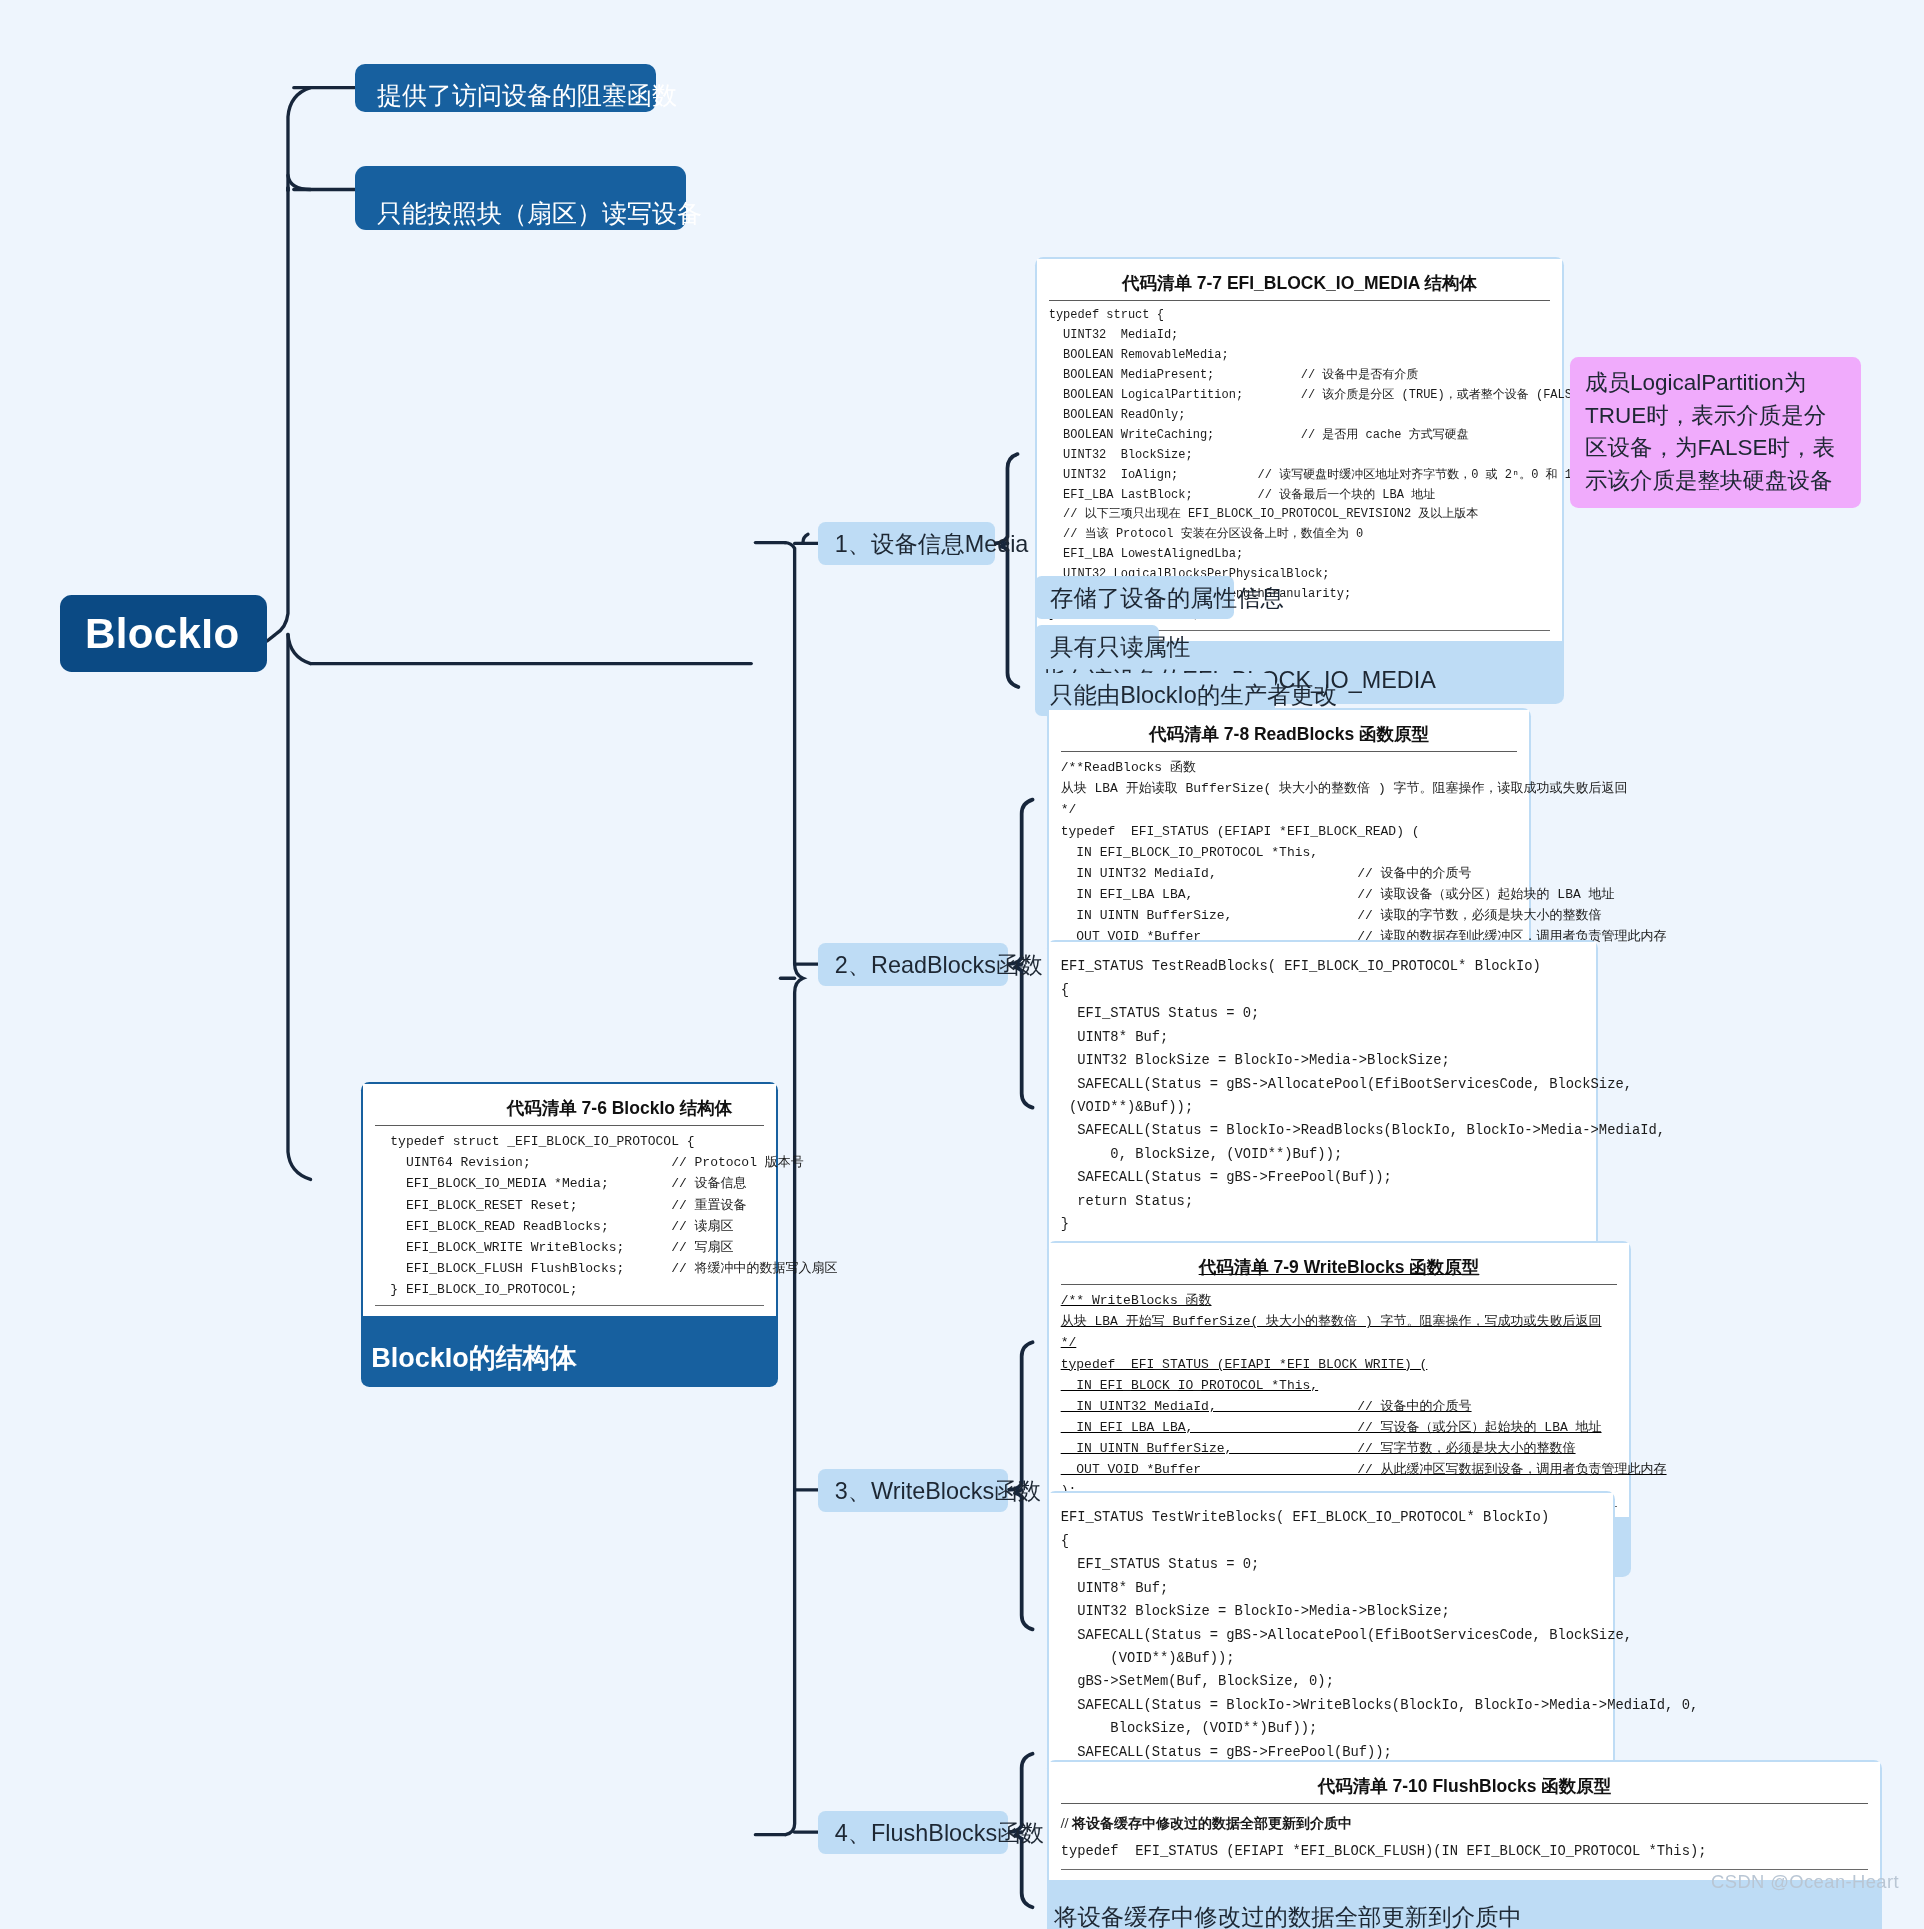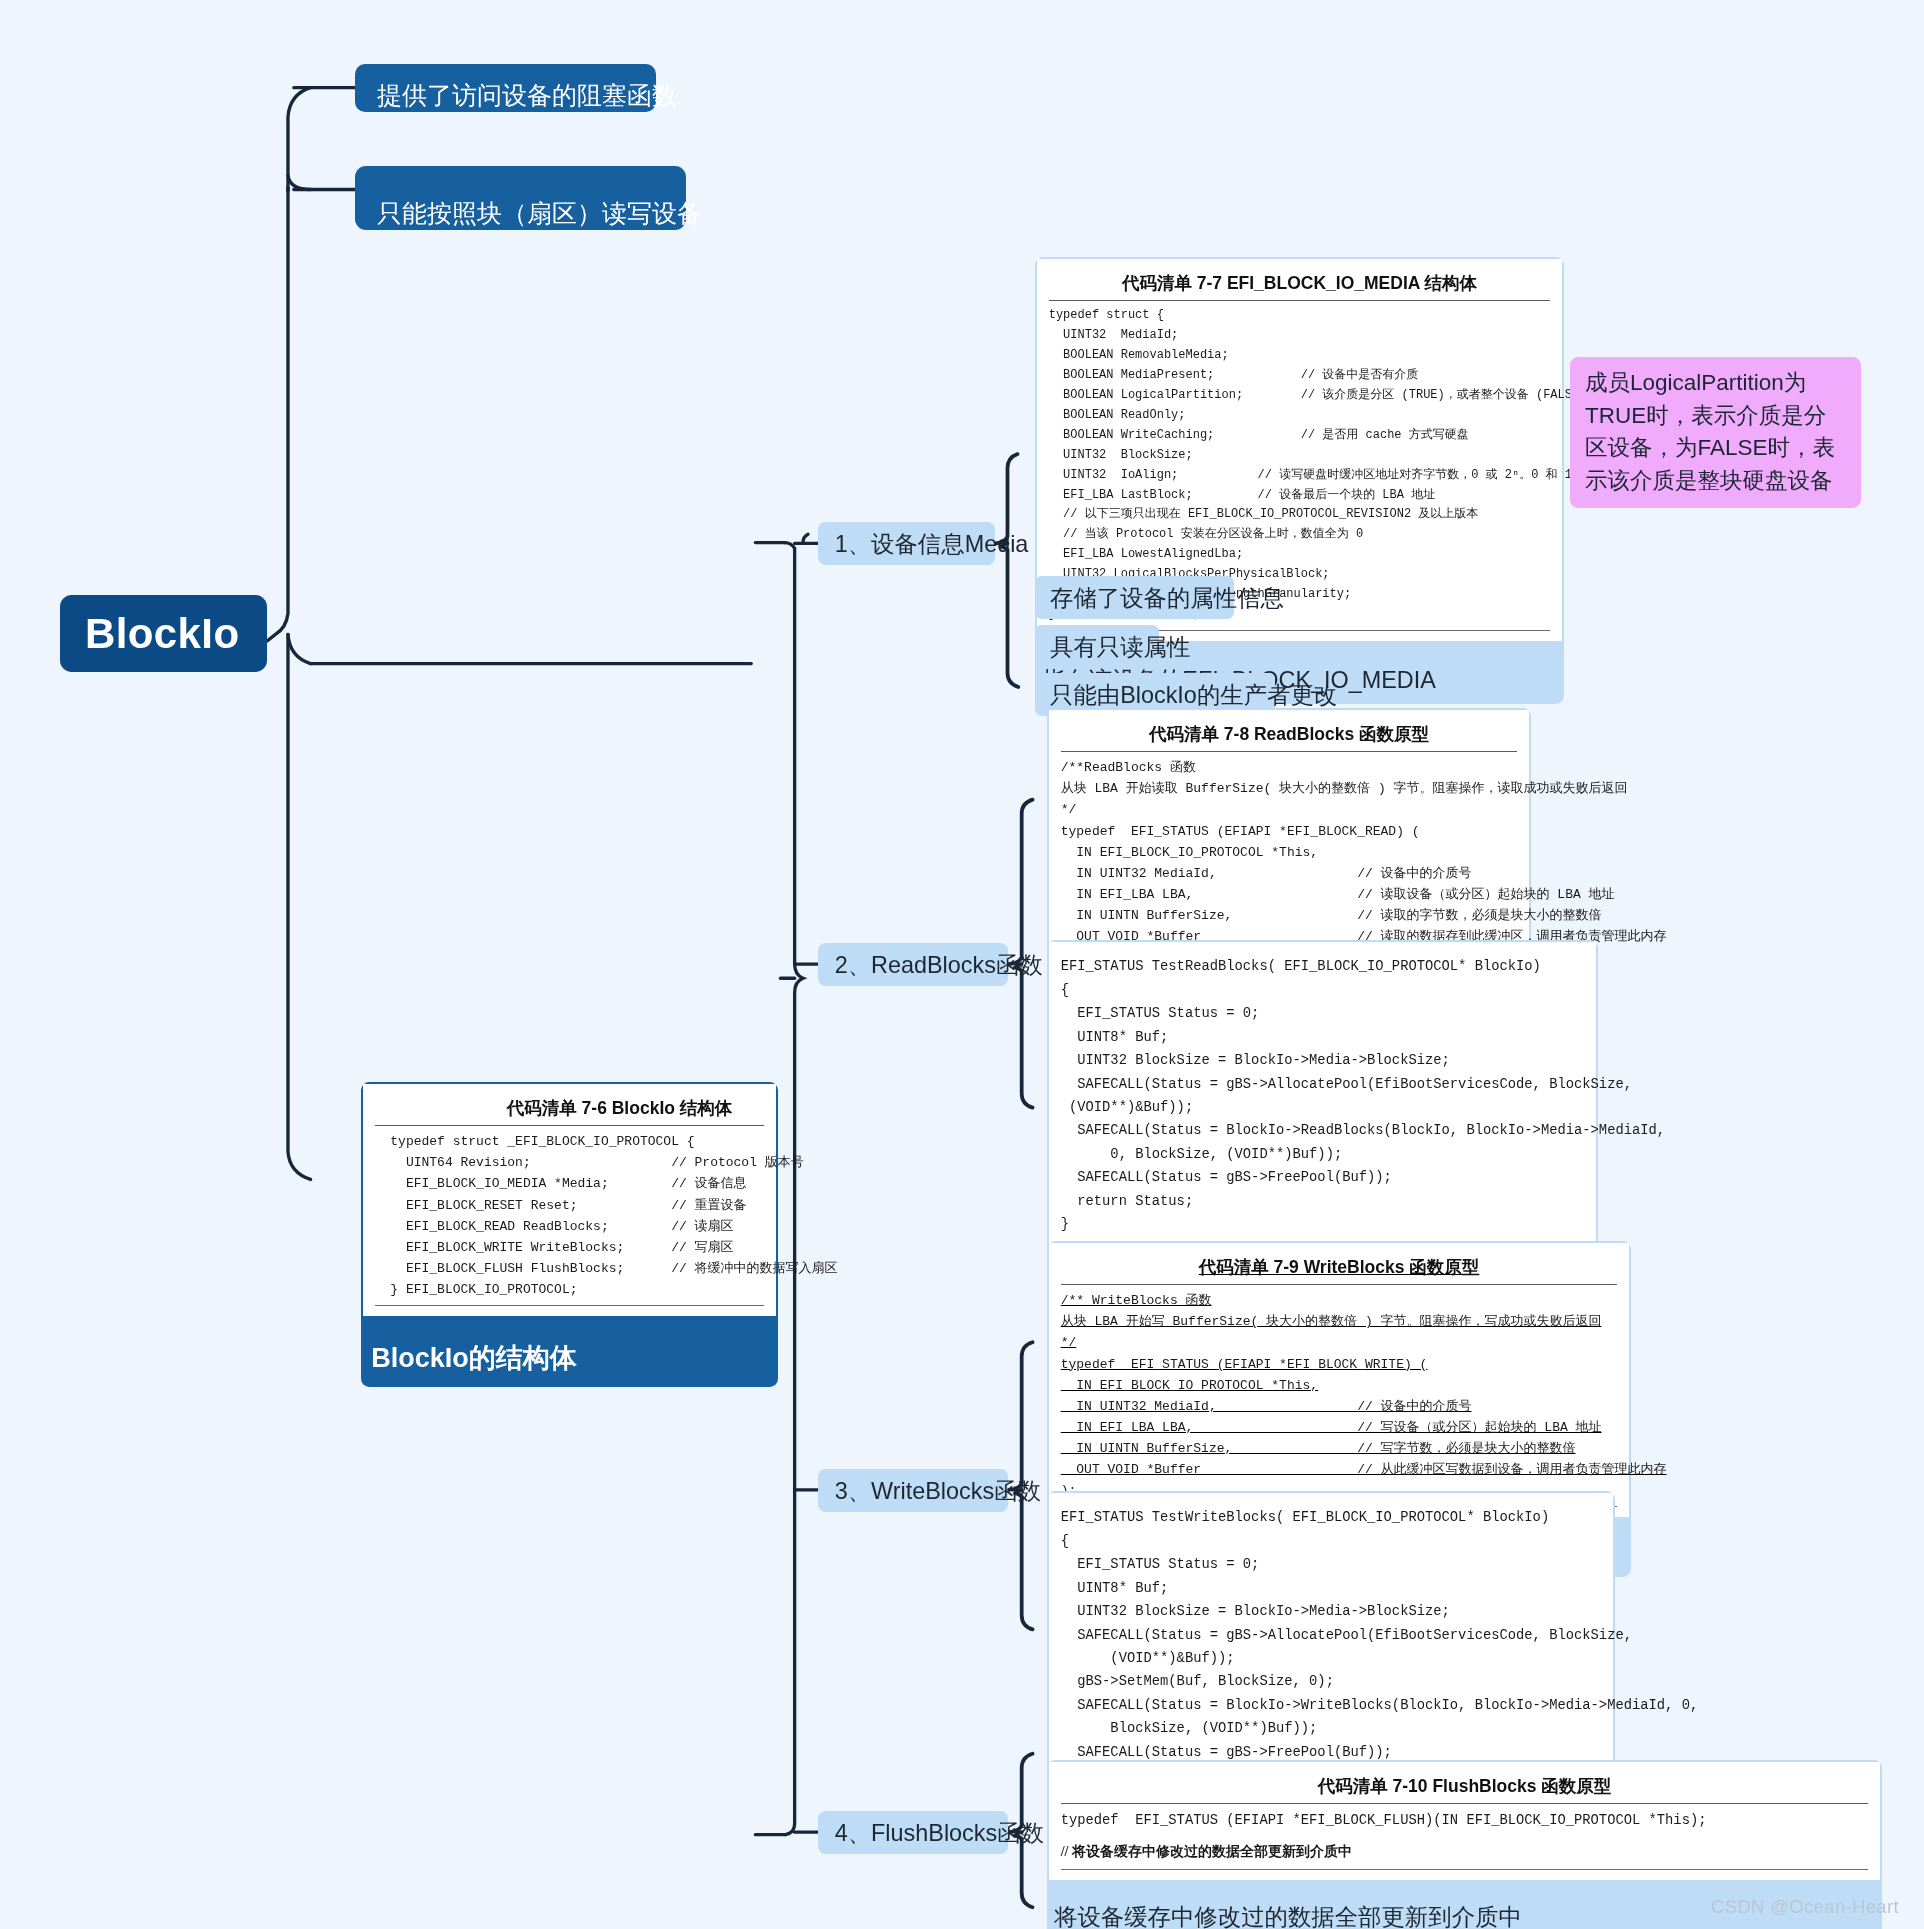--- a/index.html
+++ b/index.html
@@ -113,21 +113,21 @@
     font-family:"Liberation Serif","DejaVu Serif",serif;
     font-size:17.5px;
     font-weight:700;
     color:#111;
     padding:8.3px 0 5px 1.7px;
     white-space:pre;
   }
 
   .watermark {
     position:absolute;
-    right:25px; bottom:11px;
+    right:25px; bottom:36px;
     color:#b9c6d4;
     font-size:18.4px;
     letter-spacing:0.4px;
   }
 </style>
 </head>
 <body>
 
 <div id="canvas">
 
@@ -354,22 +354,22 @@
   return Status;
 }</div>
       <div class="rule-bottom"></div>
     </div>
     <div class="card-caption">WriteBlocks示例</div>
   </div>
 
   <div class="node card" style="left:1047px; top:1760px; width:835px;">
     <div class="sheet">
       <div class="listing-title">代码清单 7-10   FlushBlocks 函数原型</div>
+      <div class="code" style="font-family:'Liberation Serif','DejaVu Serif',serif; font-size:14px; font-weight:700; padding-top:8.3px;">// 将设备缓存中修改过的数据全部更新到介质中</div>
       <div class="code bigger">typedef  EFI_STATUS (EFIAPI *EFI_BLOCK_FLUSH)(IN EFI_BLOCK_IO_PROTOCOL *This);</div>
-      <div class="code" style="font-family:'Liberation Serif','DejaVu Serif',serif; font-size:14px; font-weight:700; padding-top:8.3px;">// 将设备缓存中修改过的数据全部更新到介质中</div>
       <div class="rule-bottom"></div>
     </div>
     <div class="card-caption">将设备缓存中修改过的数据全部更新到介质中</div>
   </div>
 
   <div class="watermark">CSDN @Ocean-Heart</div>
 
 </div>
 
 

